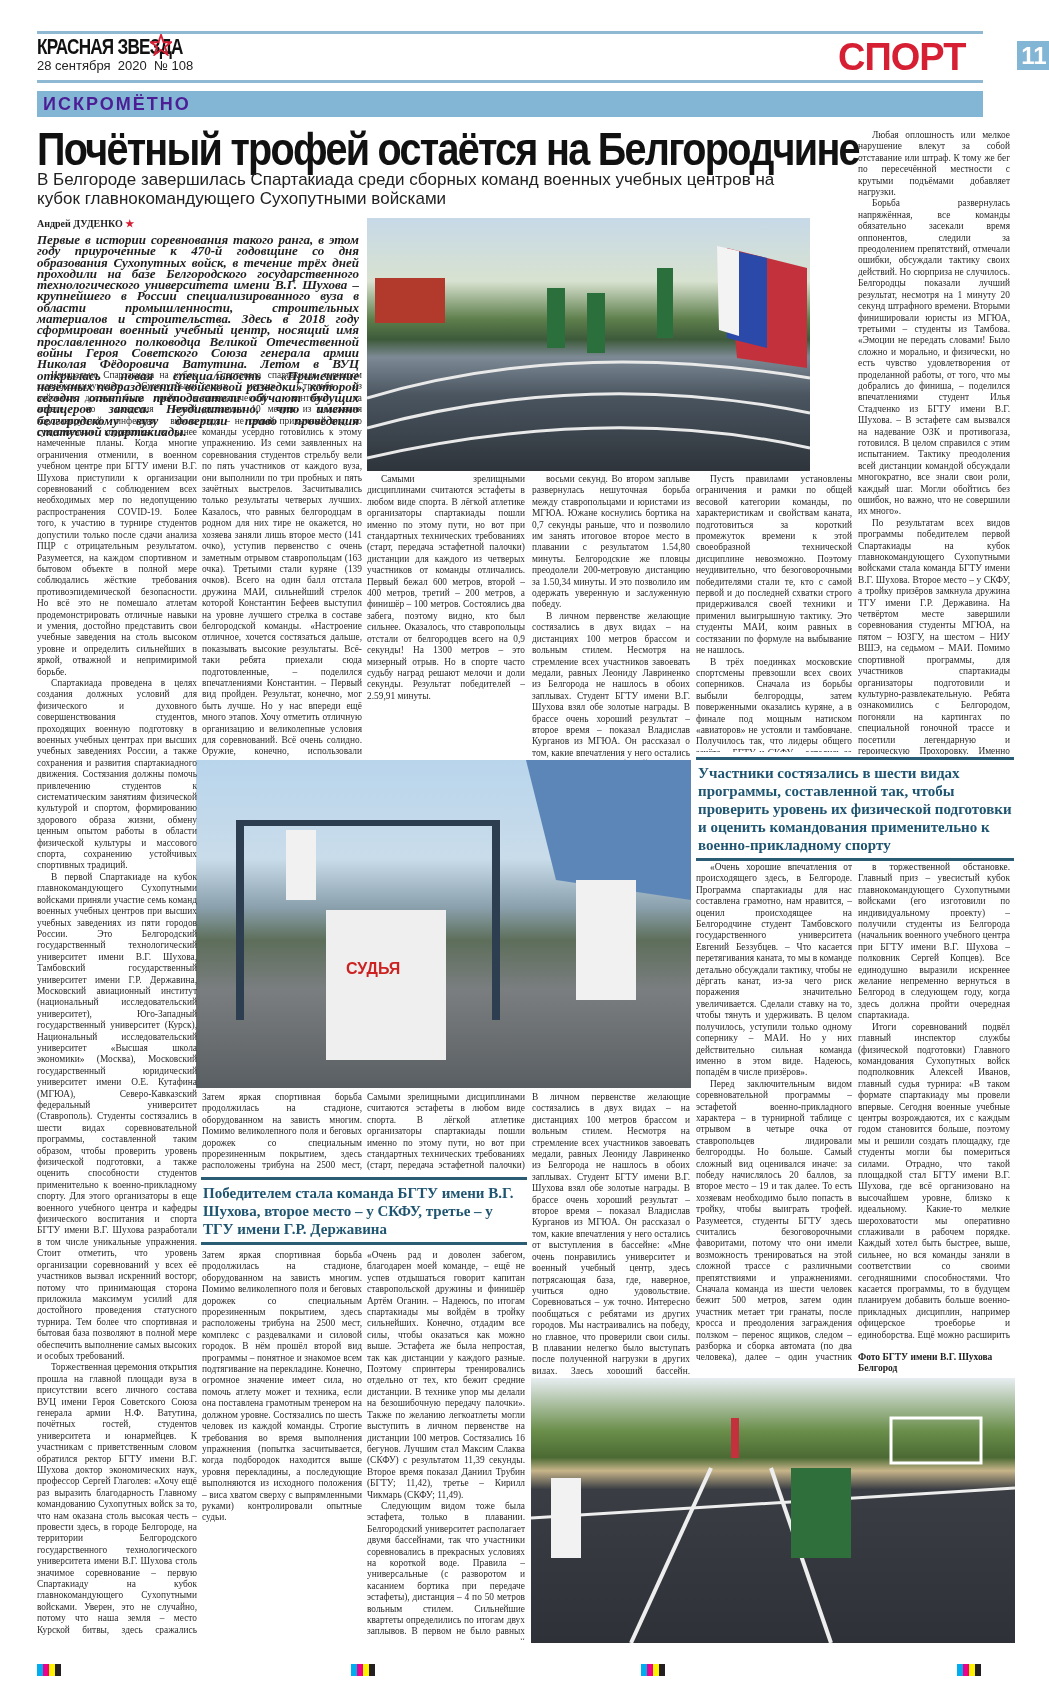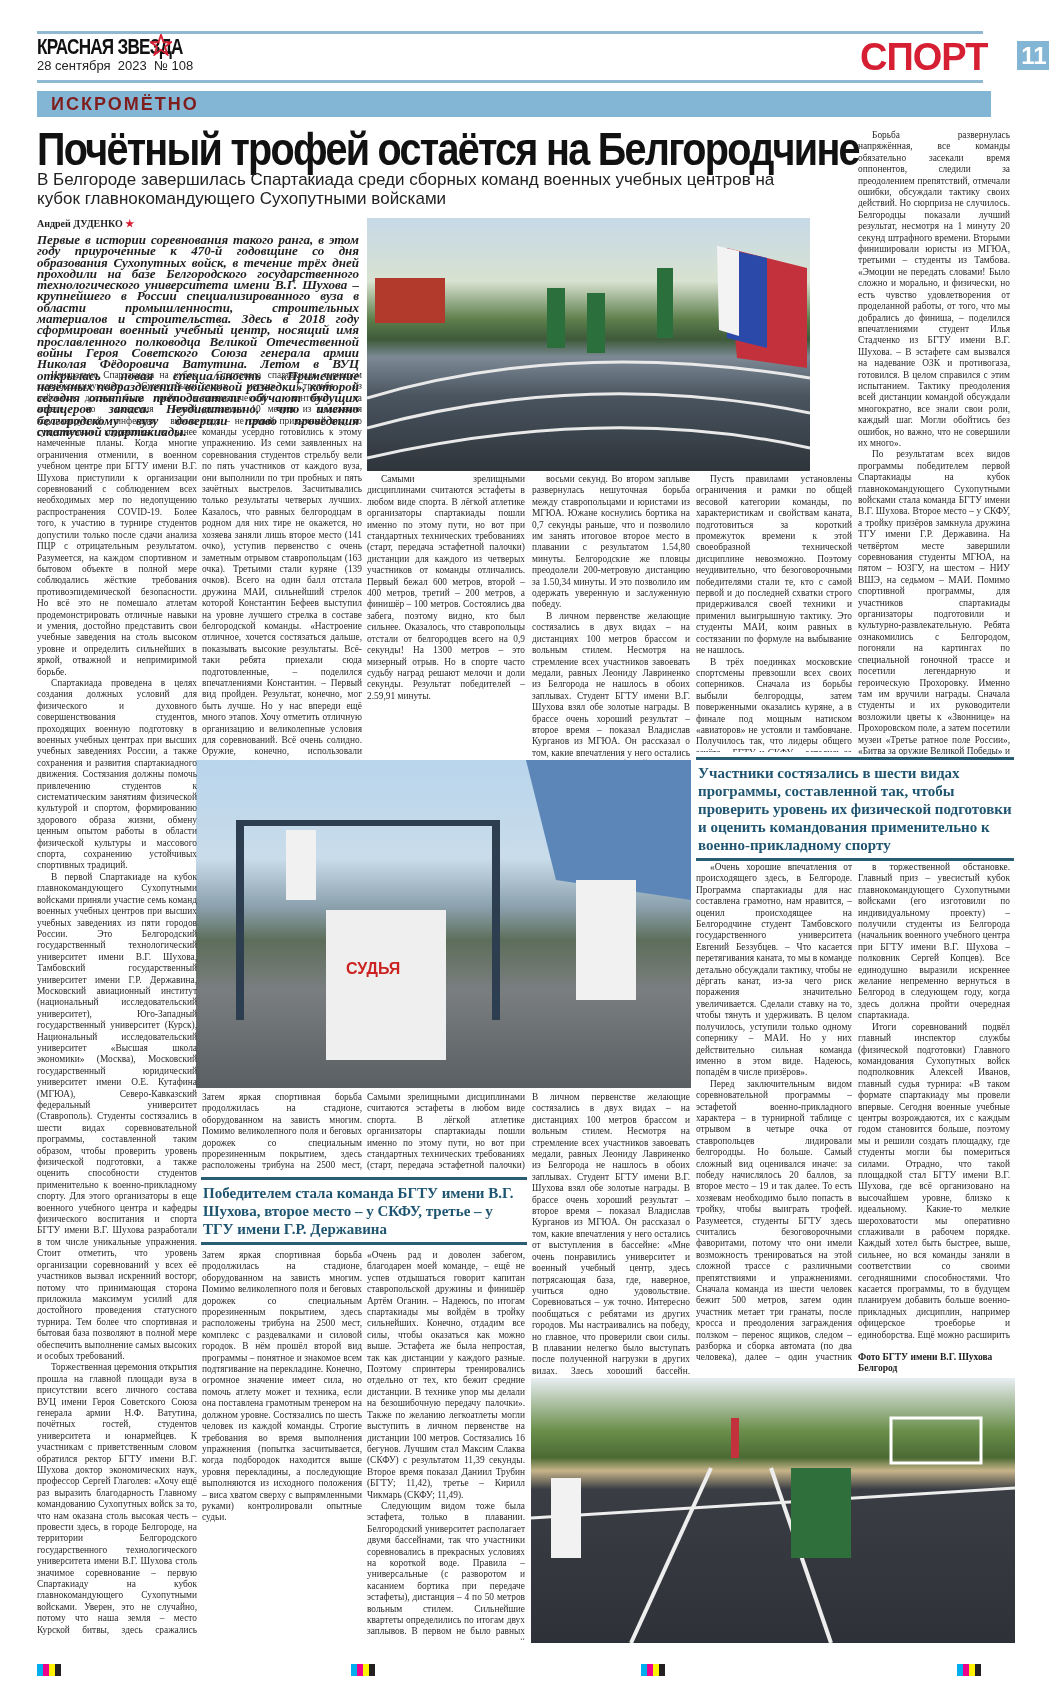--- a/index.html
+++ b/index.html
@@ -1,23 +1,23 @@
 <!DOCTYPE html>
 <html><head>
 <meta charset="utf-8">
 <style>
   html,body{margin:0;padding:0;background:#fff;}
   body{width:1049px;height:1703px;position:relative;overflow:hidden;font-family:"Liberation Serif",serif;color:#222;}
   .abs{position:absolute;}
   .rule{position:absolute;height:3px;background:#8fb8d3;}
   .masthead-title{font-family:"Liberation Sans",sans-serif;font-weight:bold;font-size:22px;letter-spacing:-1px;transform:scaleX(0.78);transform-origin:left;color:#111;white-space:nowrap;}
   .issue{font-family:"Liberation Sans",sans-serif;font-size:13px;color:#222;}
-  .section{font-family:"Liberation Sans",sans-serif;font-weight:bold;font-size:38px;color:#d71f33;letter-spacing:-1px;margin-left:22px;}
+  .section{font-family:"Liberation Sans",sans-serif;font-weight:bold;font-size:38px;color:#d71f33;letter-spacing:-1px;}
   .pagebox{background:#83b5d4;color:#fff;font-family:"Liberation Sans",sans-serif;font-weight:bold;font-size:24px;text-align:center;}
-  .rubric{background:#83b5d4;color:#7f1d1d;font-family:"Liberation Sans",sans-serif;font-weight:900;font-size:18px;letter-spacing:2px;padding-left:14px;line-height:26px;}
+  .rubric{background:#83b5d4;color:#4c1d95;font-family:"Liberation Sans",sans-serif;font-weight:900;font-size:18px;letter-spacing:2px;padding-left:6px;line-height:26px;}
   .headline{font-family:"Liberation Sans",sans-serif;font-weight:bold;font-size:46px;letter-spacing:-2px;transform:scaleX(0.86);transform-origin:left;color:#111;white-space:nowrap;}
   .subhead{font-family:"Liberation Sans",sans-serif;font-size:17px;line-height:19px;color:#222;}
   .byline{font-size:10px;font-weight:bold;}
   .lead{font-size:13px;line-height:11.3px;font-style:italic;font-weight:bold;text-align:justify;}
   .col{position:absolute;font-size:9.4px;line-height:11.4px;text-align:justify;color:#2a2a2a;overflow:hidden;}
   .col p{margin:0;text-indent:14px;}
   .pull{position:absolute;border-top:3px solid #2a5c73;border-bottom:3px solid #2a5c73;color:#1f5570;font-weight:bold;font-size:15px;line-height:18px;padding:4px 2px;}
   .photo{position:absolute;overflow:hidden;text-align:right;}
   .caption{font-size:9.5px;font-weight:bold;line-height:11px;}
   .cmyk{position:absolute;display:flex;height:12px;}
@@ -27,21 +27,21 @@
 <body>
 
 <div class="rule" style="left:37px;top:31px;width:946px;"></div>
 <div class="abs masthead-title" style="left:37px;top:34px;">
   <span>КРАСНАЯ ЗВЕЗДА</span>
 </div>
 <svg class="abs" style="left:150px;top:34px;" width="22" height="22" viewBox="0 0 24 24">
   <polygon points="12,1 14.8,9 23,9 16.4,14 19,22.5 12,17.3 5,22.5 7.6,14 1,9 9.2,9" fill="none" stroke="#d71f33" stroke-width="2"></polygon>
 </svg>
 <div class="abs issue" style="left:37px;top:58px;">
-  <span>28 сентября</span>&nbsp;&nbsp;<span>2023</span>&nbsp;&nbsp;<span>№ 108</span>
+  <span>28 сентября</span>&nbsp;&nbsp;<span>2020</span>&nbsp;&nbsp;<span>№ 108</span>
 </div>
 <div class="abs section" style="left:838px;top:36px;">СПОРТ</div>
 <div class="abs pagebox" style="left:969px;top:41px;width:34px;height:29px;line-height:29px;margin-left:48px;">11</div>
 <div class="rule" style="left:37px;top:80px;width:946px;"></div>
 
 <div class="abs rubric" style="left:37px;top:91px;width:940px;height:26px;">ИСКРОМЁТНО</div>
 
 <div class="abs headline" style="left:37px;top:122px;">Почётный трофей остаётся на Белгородчине</div>
 <div class="abs subhead" style="left:37px;top:170px;width:760px;">В Белгороде завершилась Спартакиада среди сборных команд военных учебных центров на кубок главнокомандующего Сухопутными войсками</div>
 
@@ -106,20 +106,21 @@
 </div>
 <div class="col" style="left:532px;top:474px;width:158px;height:286px;">
   <p>восьми секунд. Во втором заплыве развернулась нешуточная борьба между ставропольцами и юристами из МГЮА. Южане коснулись бортика на 0,7 секунды раньше, что и позволило им занять итоговое второе место в плавании с результатом 1.54,80 минуты. Белгородские же пловцы преодолели 200-метровую дистанцию за 1.50,34 минуты. И это позволило им одержать уверенную и заслуженную победу.</p>
   <p>В личном первенстве желающие состязались в двух видах – на дистанциях 100 метров брассом и вольным стилем. Несмотря на стремление всех участников завоевать медали, равных Леониду Лавриненко из Белгорода не нашлось в обоих заплывах. Студент БГТУ имени В.Г. Шухова взял обе золотые награды. В брассе очень хороший результат – второе время – показал Владислав Курганов из МГЮА. Он рассказал о том, какие впечатления у него остались от выступления в бассейне: «Мне очень понравились университет и военный учебный центр, здесь потрясающая база, где, наверное, учиться одно удовольствие. Соревноваться – уж точно. Интересно пообщаться с ребятами из других городов. Мы настраивались на победу, но главное, что проверили свои силы. В плавании нелегко было выступать после полученной нагрузки в других видах. Здесь хороший бассейн, быстрая вода, что помогло показать приемлемый результат, обеспечивший попадание в призы. Я доволен. Команда показала третье время, потенциал у нас есть, поэтому усиленные тренировки всецело способствуют его раскрытию».</p>
 </div>
 <div class="col" style="left:696px;top:474px;width:156px;height:278px;">
   <p>Пусть правилами установлены ограничения и рамки по общей весовой категории команды, по характеристикам и свойствам каната, подготовиться за короткий промежуток времени к этой своеобразной технической дисциплине невозможно. Поэтому неудивительно, что безоговорочными победителями стали те, кто с самой первой и до последней схватки строго придерживался своей техники и применил выигрышную тактику. Это студенты МАИ, коим равных в состязании по формуле на выбывание не нашлось.</p>
   <p>В трёх поединках московские спортсмены превзошли всех своих соперников. Сначала из борьбы выбыли белгородцы, затем поверженными оказались куряне, а в финале под мощным натиском «авиаторов» не устояли и тамбовчане. Получилось так, что лидеры общего зачёта – БГТУ и СКФУ – остались за чертой призёров в этом виде соревновательной программы.</p>
 </div>
 <div class="col" style="left:858px;top:130px;width:152px;height:625px;">
+  <p>Любая оплошность или мелкое нарушение влекут за собой отставание или штраф. К тому же бег по пересечённой местности с крутыми подъёмами добавляет нагрузки.</p>
   <p>Борьба развернулась напряжённая, все команды обязательно засекали время оппонентов, следили за преодолением препятствий, отмечали ошибки, обсуждали тактику своих действий. Но сюрприза не случилось. Белгородцы показали лучший результат, несмотря на 1 минуту 20 секунд штрафного времени. Вторыми финишировали юристы из МГЮА, третьими – студенты из Тамбова. «Эмоции не передать словами! Было сложно и морально, и физически, но есть чувство удовлетворения от проделанной работы, от того, что мы добрались до финиша, – поделился впечатлениями студент Илья Стадченко из БГТУ имени В.Г. Шухова. – В эстафете сам вызвался на надевание ОЗК и противогаза, готовился. В целом справился с этим испытанием. Тактику преодоления всей дистанции командой обсуждали многократно, все знали свои роли, каждый шаг. Могли обойтись без ошибок, но важно, что не совершили их много».</p>
   <p>По результатам всех видов программы победителем первой Спартакиады на кубок главнокомандующего Сухопутными войсками стала команда БГТУ имени В.Г. Шухова. Второе место – у СКФУ, а тройку призёров замкнула дружина ТГУ имени Г.Р. Державина. На четвёртом месте завершили соревнования студенты МГЮА, на пятом – ЮЗГУ, на шестом – НИУ ВШЭ, на седьмом – МАИ. Помимо спортивной программы, для участников спартакиады организаторы подготовили и культурно-развлекательную. Ребята ознакомились с Белгородом, погоняли на картингах по специальной гоночной трассе и посетили легендарную и героическую Прохоровку. Именно там им вручили награды. Сначала студенты и их руководители возложили цветы к «Звоннице» на Прохоровском поле, а затем посетили музеи «Третье ратное поле России», «Битва за оружие Великой Победы» и музей бронетанковой техники. Медали, грамоты и кубки лучшим спортсменам вручили</p>
 </div>
 
 <div class="pull" style="left:696px;top:757px;width:314px;">Участники состязались в шести видах программы, составленной так, чтобы проверить уровень их физической подготовки и оценить командования применительно к военно-прикладному спорту</div>
 
 <div class="col" style="left:696px;top:862px;width:156px;height:500px;">
   <p>«Очень хорошие впечатления от происходящего здесь, в Белгороде. Программа спартакиады для нас составлена грамотно, нам нравится, – оценил происходящее на Белгородчине студент Тамбовского государственного университета Евгений Беззубцев. – Что касается перетягивания каната, то мы в команде детально обсуждали тактику, чтобы не дёргать канат, из-за чего риск поражения значительно увеличивается. Сделали ставку на то, чтобы тянуть и удерживать. В целом получилось, уступили только одному сопернику – МАИ. Но у них действительно сильная команда именно в этом виде. Надеюсь, попадём в числе призёров».</p>
   <p>Перед заключительным видом соревновательной программы – эстафетой военно-прикладного характера – в турнирной таблице с отрывом в четыре очка от ставропольцев лидировали белгородцы. Но больше. Самый сложный вид оценивался иначе: за победу начислялось 20 баллов, за второе место – 19 и так далее. То есть хозяевам необходимо было попасть в тройку, чтобы выиграть трофей. Разумеется, студенты БГТУ здесь считались безоговорочными фаворитами, потому что они имели возможность тренироваться на этой сложной трассе с различными препятствиями и упражнениями. Сначала команда из шести человек бежит 500 метров, затем один участник метает три гранаты, после кросса и преодоления заграждения ползком – перенос ящиков, следом – разборка и сборка автомата (по два человека), далее – один участник демонстрирует навыки надевания ОЗК и противогаза, а остальные преодолевают препятствия (лабиринт и стена). В конце – перенос «раненого» на носилках.</p>
 </div>

